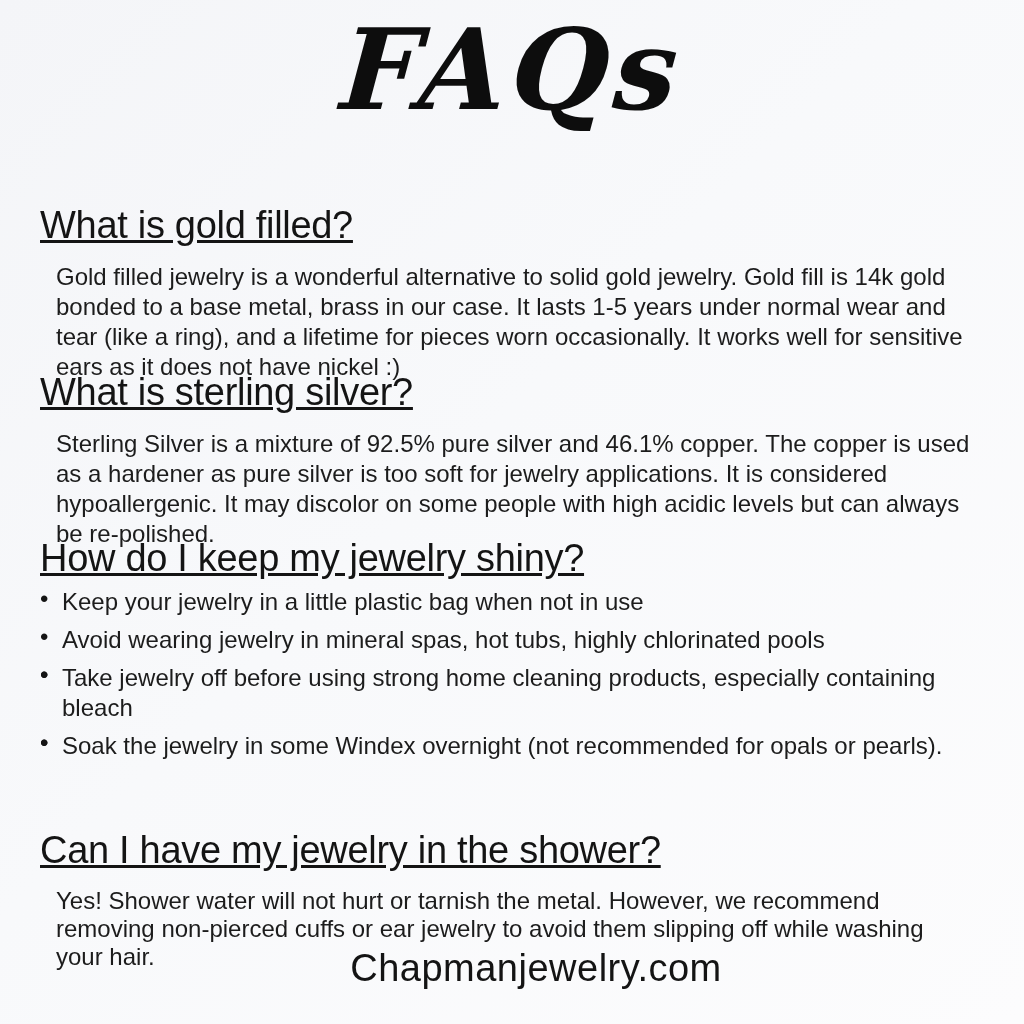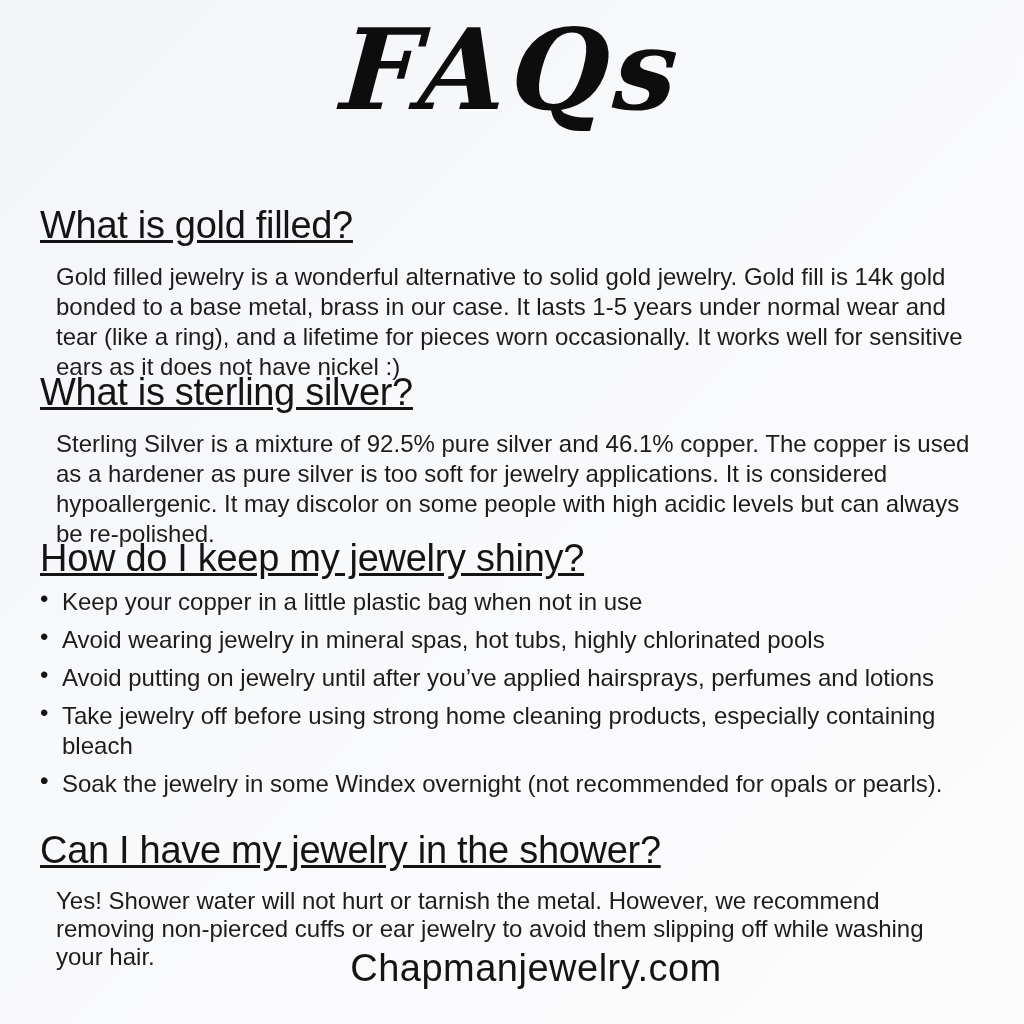--- a/index.html
+++ b/index.html
@@ -107,29 +107,28 @@
   <section class="section" id="s2">
     <h2 class="q">What is sterling silver?</h2>
     <p class="a">Sterling Silver is a mixture of 92.5% pure silver and 46.1% copper. The copper is used as a hardener as pure silver is too soft for jewelry applications. It is considered hypoallergenic. It may discolor on some people with high acidic levels but can always be re-polished.</p>
   </section>
 
   <section class="section" id="s3">
     <h2 class="q">How do I keep my jewelry shiny?</h2>
     <ul class="tips">
       <li class="tip">
         <span class="bullet">•</span>
-        <span>Keep your copper in a little plastic bag when not in use</span>
+        <span>Keep your jewelry in a little plastic bag when not in use</span>
       </li>
       <li class="tip">
         <span class="bullet">•</span>
         <span>Avoid wearing jewelry in mineral spas, hot tubs, highly chlorinated pools</span>
       </li>
       <li class="tip">
         <span class="bullet">•</span>
-        <span>Avoid putting on jewelry until after you’ve applied hairsprays, perfumes and lotions</span>
       </li>
       <li class="tip">
         <span class="bullet">•</span>
         <span>Take jewelry off before using strong home cleaning products, especially containing bleach</span>
       </li>
       <li class="tip">
         <span class="bullet">•</span>
       </li>
       <li class="tip">
         <span class="bullet">•</span>

